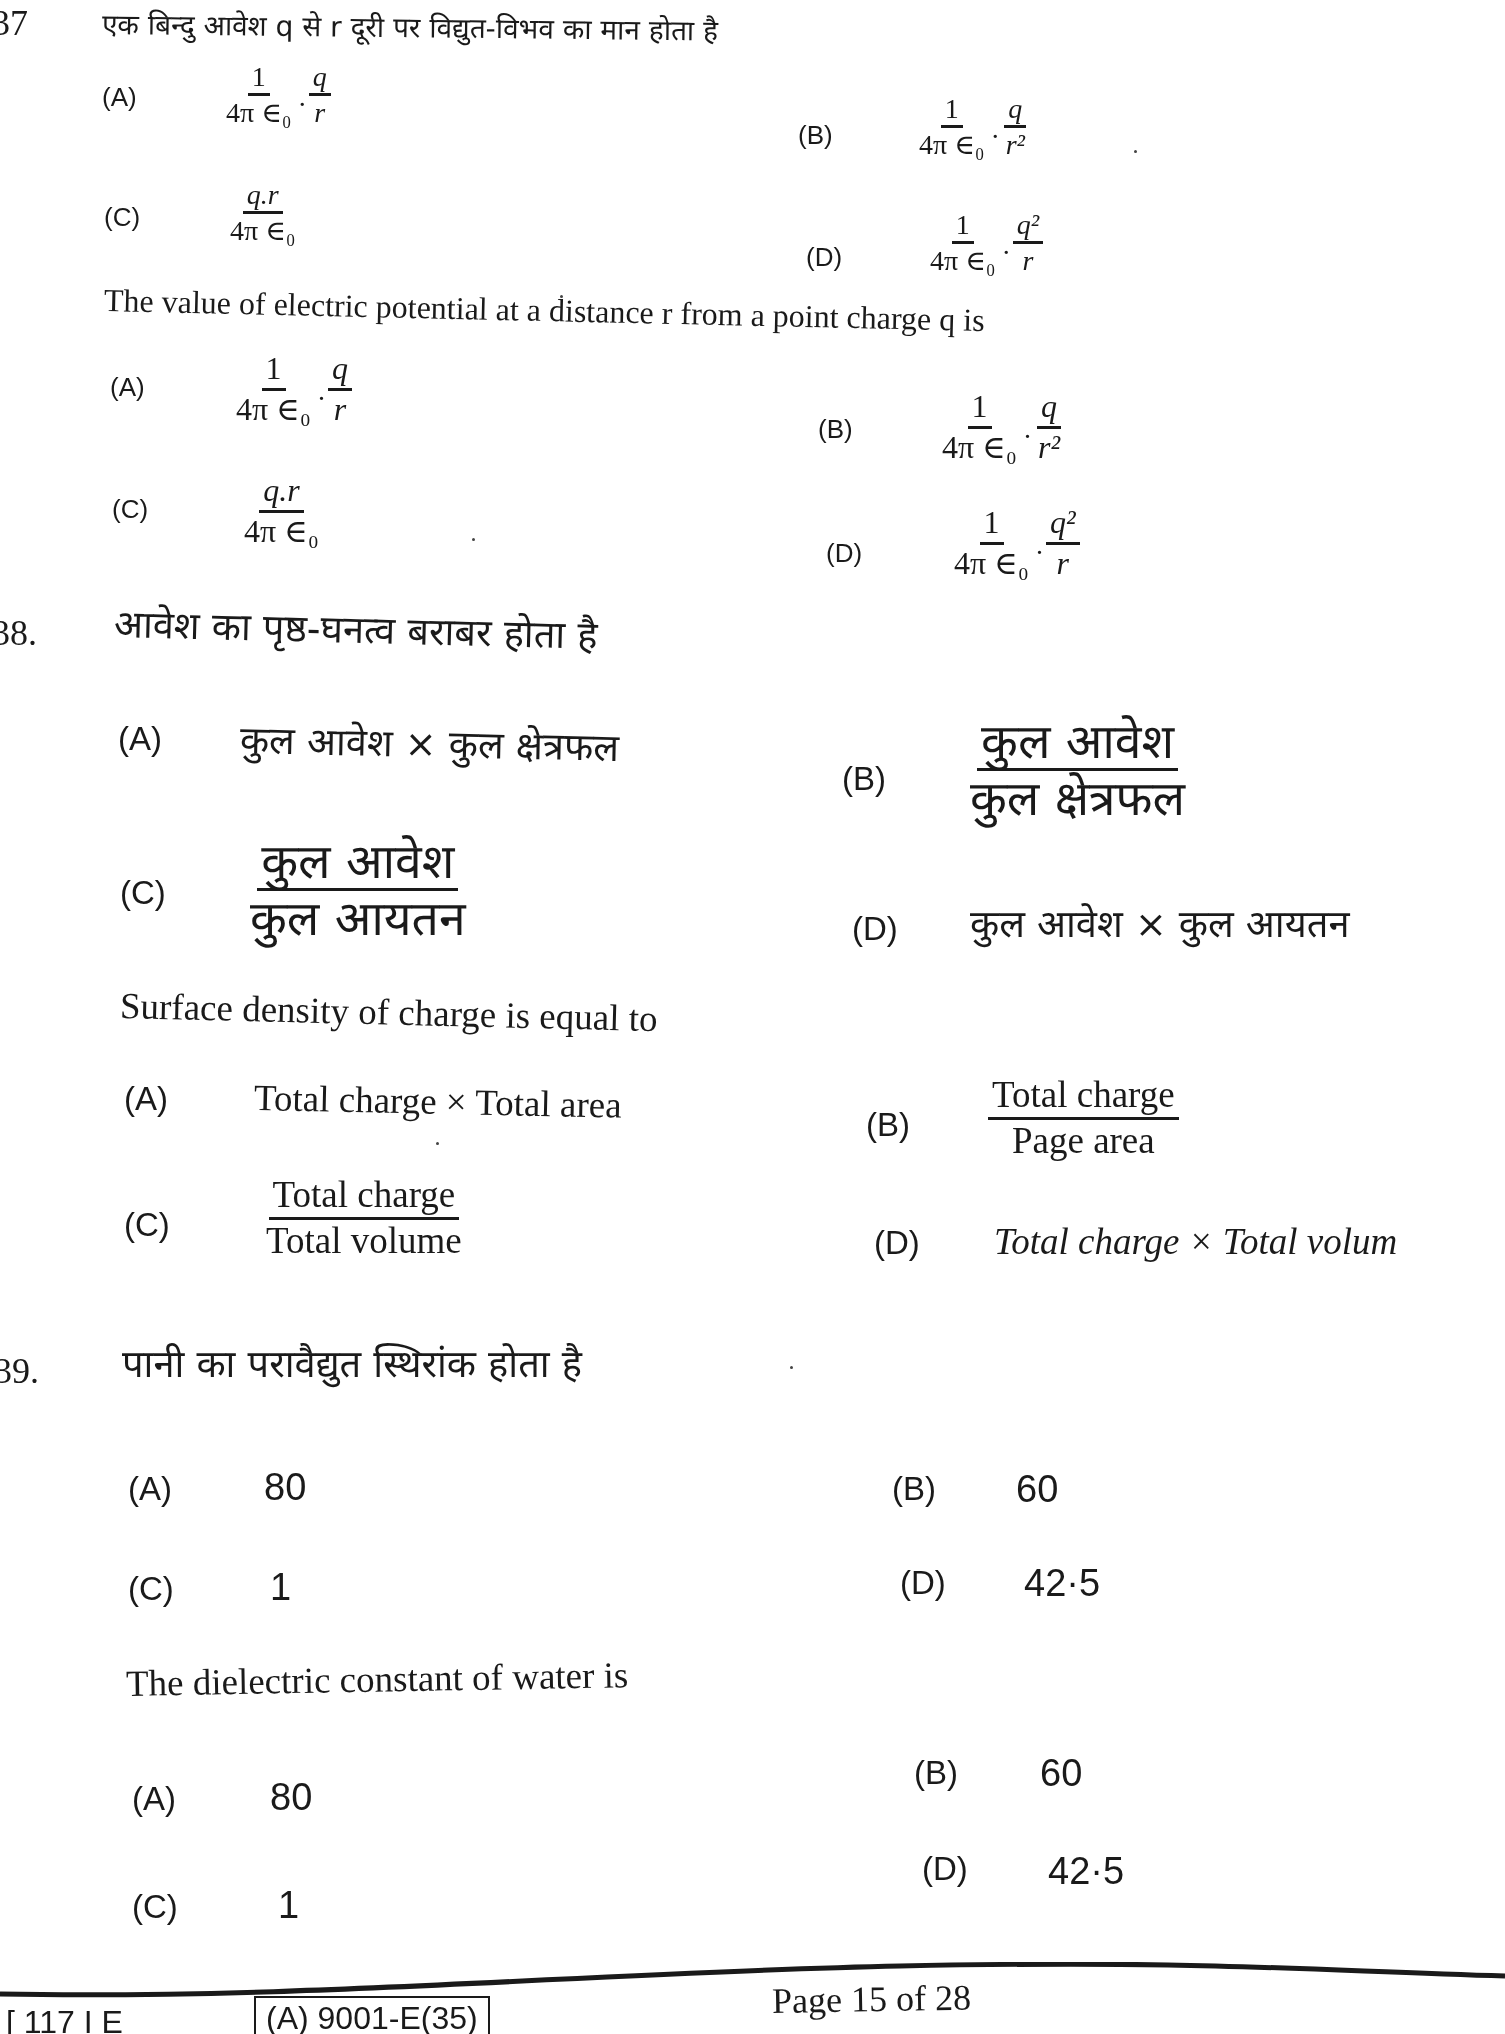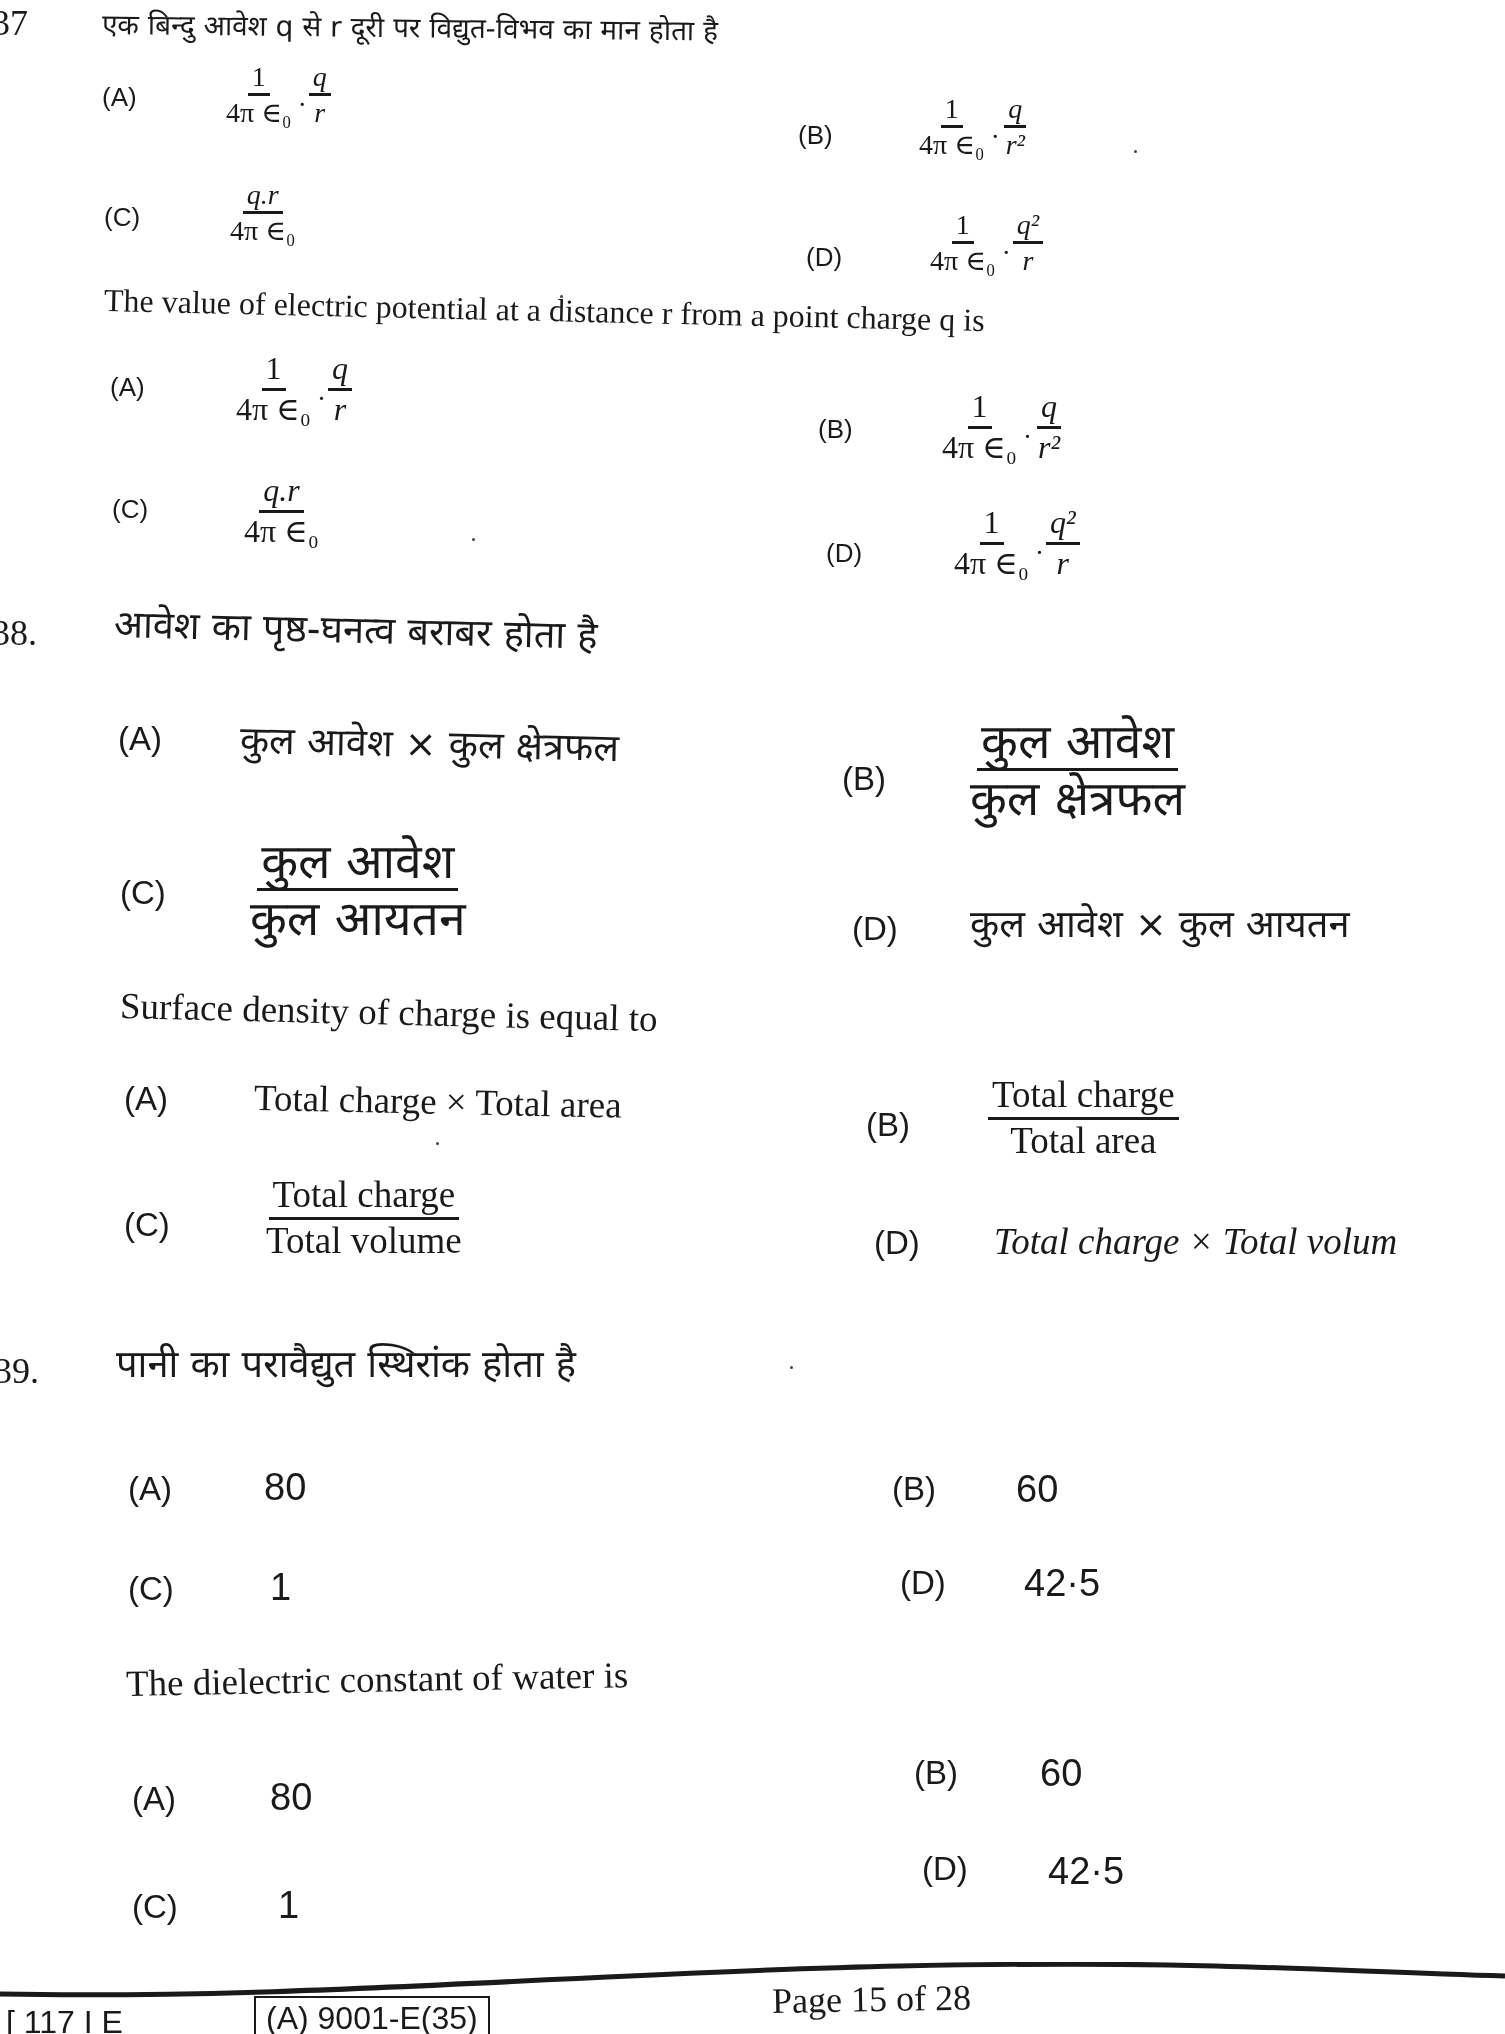--- a/index.html
+++ b/index.html
@@ -186,42 +186,42 @@
 
   <div>
     <span class="abs opt-label" style="left:124px; top:1080px;">(A)</span>
     <span class="abs eng" style="left:254px; top:1076px; transform: rotate(1.2deg); transform-origin:left;">Total charge × Total area</span>
   </div>
   <div>
     <span class="abs opt-label" style="left:866px; top:1106px;">(B)</span>
     <span class="abs formula" style="left:988px; top:1076px;">
       <span class="frac f-en">
           <span class="num">Total charge</span>
-          <span class="den">Total area</span>
+          <span class="den">Page area</span>
         </span>
     </span>
   </div>
   <div>
     <span class="abs opt-label" style="left:124px; top:1206px;">(C)</span>
     <span class="abs formula" style="left:262px; top:1176px;">
       <span class="frac f-en">
           <span class="num">Total charge</span>
           <span class="den">Total volume</span>
         </span>
     </span>
   </div>
   <div>
     <span class="abs opt-label" style="left:874px; top:1224px;">(D)</span>
     <span class="abs eng" style="left:994px; top:1220px;font-style:italic;">Total charge × Total volum</span>
   </div>
 </div>
 
 <div>
   <span class="abs qnum" style="left:-6px; top:1350px;">39.</span>
-  <span class="abs hindi" style="left:116px; top:1336px;text-align:right;">पानी का परावैद्युत स्थिरांक होता है</span>
+  <span class="abs hindi" style="left:122px; top:1336px;text-align:right;">पानी का परावैद्युत स्थिरांक होता है</span>
 
   <div>
     <span class="abs opt-label" style="left:128px; top:1470px;">(A)</span>
     <span class="abs val" style="left:264px; top:1466px;">80</span>
   </div>
   <div>
     <span class="abs opt-label" style="left:892px; top:1470px;">(B)</span>
     <span class="abs val" style="left:1016px; top:1468px;">60</span>
   </div>
   <div>

